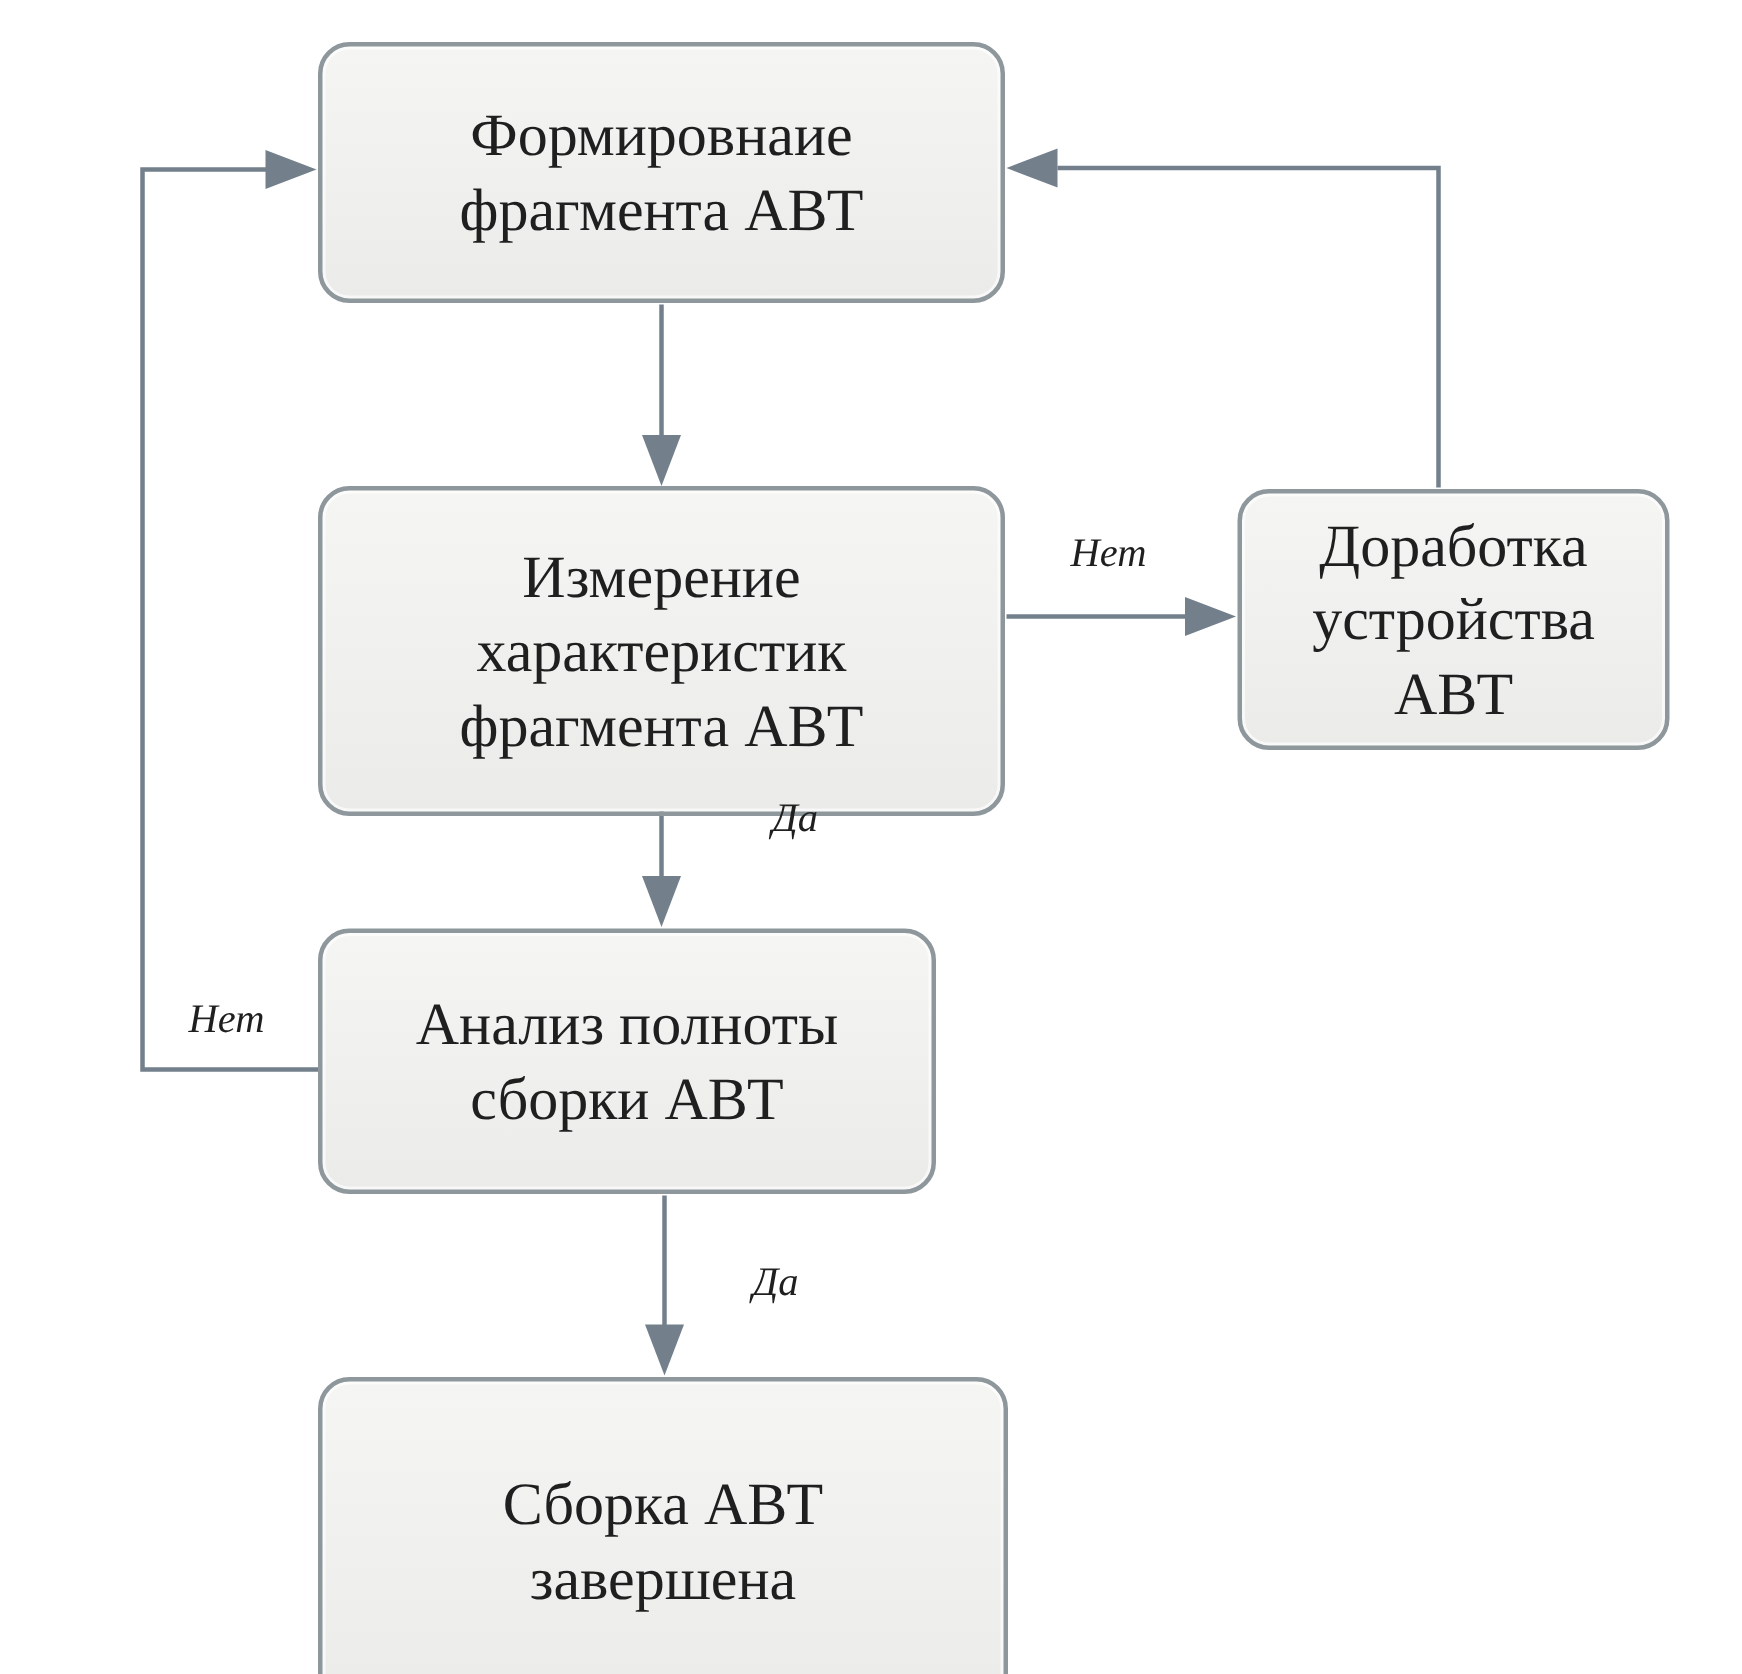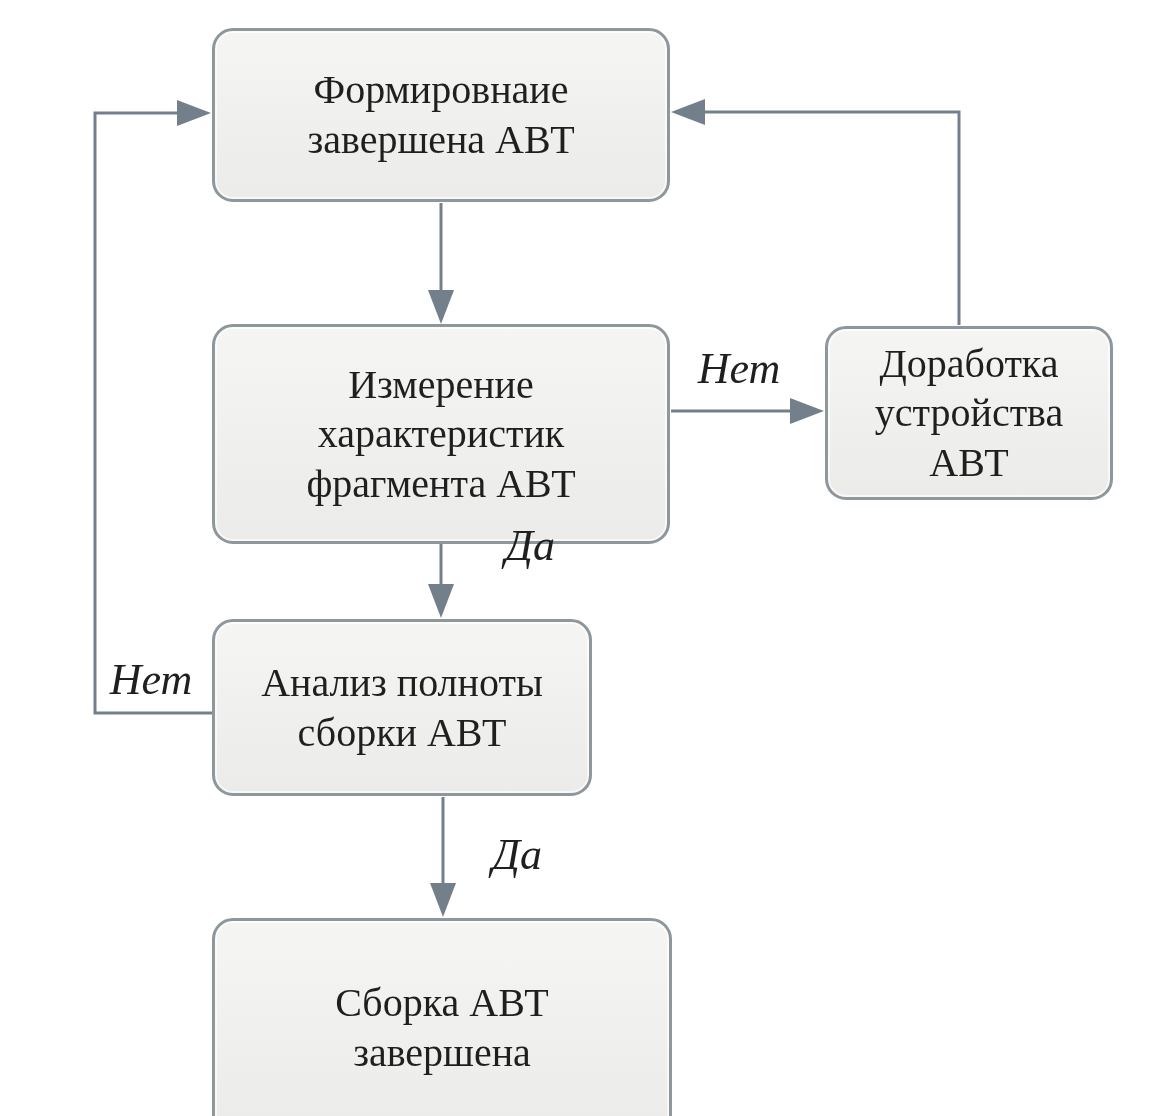--- a/index.html
+++ b/index.html
@@ -47,29 +47,29 @@
     text-align: center;
     font-size: 40px;
     line-height: 1.24;
     color: var(--text, #1f1f1f);
   }
   .edge-label {
     position: absolute;
     width: 140px;
     text-align: center;
     font-style: italic;
-    font-size: 44px;
+    font-size: 27px;
     line-height: 1.1;
     color: var(--text, #1f1f1f);
     transform: translate(-50%, -50%);
   }
   #node-form    { left: 212px; top: 28px;  width: 458px; height: 174px; }
   #node-measure { left: 212px; top: 324px; width: 458px; height: 220px; }
   #node-rework  { left: 825px; top: 326px; width: 288px; height: 174px; }
-  #node-analyze { left: 212px; top: 619px; width: 380px; height: 177px; }
+  #node-analyze { left: 212px; top: 619px; width: 412px; height: 177px; }
   #node-done    { left: 212px; top: 918px; width: 460px; height: 220px; }
   #label-no-right   { left: 739px; top: 369px; }
   #label-yes-mid    { left: 530px; top: 546px; }
   #label-no-left    { left: 151px; top: 680px; }
   #label-yes-bottom { left: 517px; top: 855px; }
 </style>
 </head>
 <body>
 
 <div class="canvas">
@@ -96,21 +96,21 @@
       <polygon points="211,113 177,100 177,126"></polygon>
     </g>
     <g class="edge">
       <path d="M959 325 L959 112 L705 112"></path>
       <polygon points="671,112 705,99 705,125"></polygon>
     </g>
   </svg>
 
   <div class="node" id="node-form">
     <div class="node-label">Формировнаие
-завершена АВТ</div>
+фрагмента АВТ</div>
   </div>
 
   <div class="node" id="node-measure">
     <div class="node-label">Измерение
 характеристик
 фрагмента АВТ</div>
   </div>
 
   <div class="node" id="node-rework">
     <div class="node-label">Доработка

